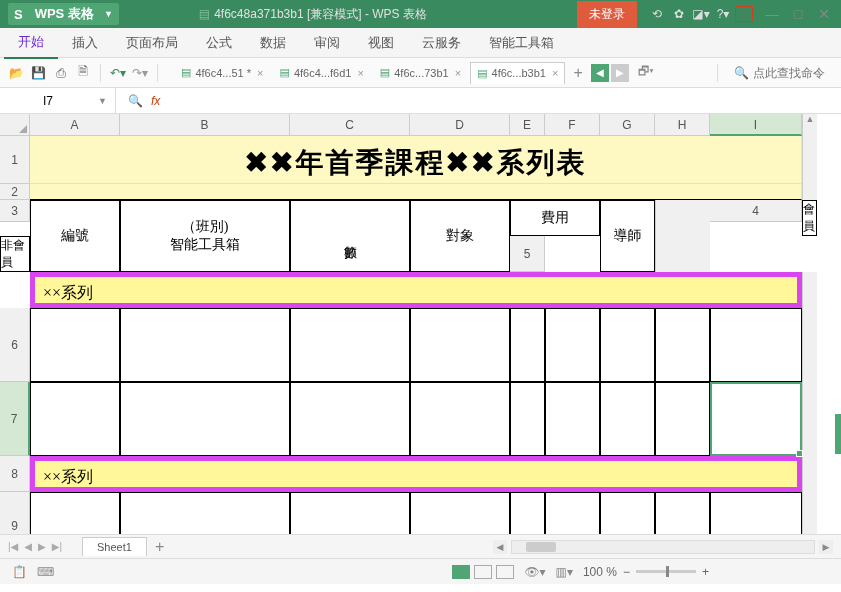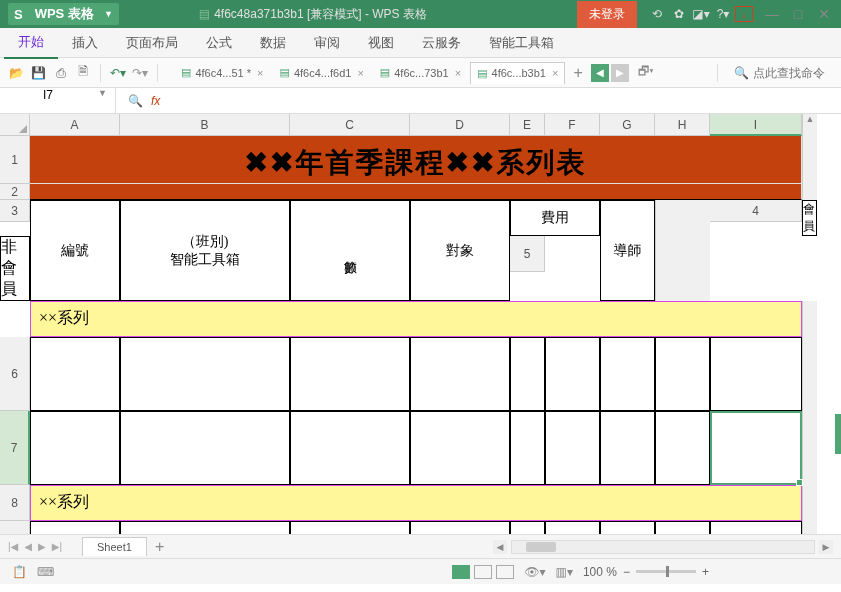--- a/index.html
+++ b/index.html
@@ -37,40 +37,40 @@
     .file-tab .close-x { color: #999; margin-left: 2px; }
     .add-tab { padding: 2px 6px; color: #888; font-size: 16px; cursor: pointer; }
     .nav-arrows { display: flex; gap: 2px; }
     .nav-arrow { width: 18px; height: 18px; background: #4fa574; color: #fff; display: flex; align-items: center; justify-content: center; font-size: 10px; }
     .nav-arrow.disabled { background: #ccc; }
     .search-area { display: flex; align-items: center; gap: 4px; margin-left: 8px; color: #999; }
     .search-input { border: none; outline: none; width: 80px; background: transparent; color: #6d28d9; font-size: 12px; }
     
     
     .formula-bar { height: 26px; background: #fff; border-bottom: 1px solid #ddd; display: flex; align-items: center; }
-    .name-box { width: 116px; height: 100%; border-right: 1px solid #ddd; display: flex; align-items: flex-start; padding: 0 8px; justify-content: space-between; }
+    .name-box { width: 116px; height: 100%; border-right: 1px solid #ddd; display: flex; align-items: center; padding: 0 8px; justify-content: space-between; }
     .name-box input { border: none; outline: none; width: 80px; text-align: center; font-size: 12px; }
     .name-box .dd { color: #888; font-size: 9px; }
     .fx-section { display: flex; align-items: center; gap: 8px; padding: 0 12px; }
     .fx-icon { color: #888; }
     .fx-label { font-style: italic; color: #c2410c; }
     
     
     .spreadsheet { position: relative; background: #fff; height: 420px; overflow: hidden; }
     .grid-container { display: grid; grid-template-columns: 30px 90px 170px 120px 100px 35px 55px 55px 55px 92px 15px; }
     .corner-cell { background: #f0f0f0; border-right: 1px solid #ccc; border-bottom: 1px solid #ccc; height: 22px; position: relative; }
     .corner-cell::after { content: ''; position: absolute; right: 2px; bottom: 2px; width: 0; height: 0; border-left: 8px solid transparent; border-bottom: 8px solid #aaa; }
     .col-header { background: #f0f0f0; border-right: 1px solid #ccc; border-bottom: 1px solid #ccc; text-align: center; height: 22px; line-height: 22px; color: #555; font-size: 12px; }
     .col-header.selected { background: #d4e8d4; border-bottom: 2px solid #4fa574; }
     .row-header { background: #f0f0f0; border-right: 1px solid #ccc; border-bottom: 1px solid #ccc; text-align: center; color: #555; display: flex; align-items: center; justify-content: center; }
     .row-header.selected { background: #d4e8d4; border-right: 2px solid #4fa574; }
-    .cell { border-right: 1px solid #e0e0e0; border-bottom: 1px solid #e0e0e0; background: #c2410c; position: relative; }
+    .cell { border-right: 1px solid #e0e0e0; border-bottom: 1px solid #e0e0e0; background: #fef9c3; position: relative; }
     .sheet-title { font-family: "SimSun", serif; font-size: 28px; font-weight: bold; text-align: center; padding: 8px 0; letter-spacing: 2px; }
     .header-cell { background: #fff; border: 1px solid #000; display: flex; align-items: center; justify-content: center; font-family: "SimSun", serif; font-size: 14px; }
-    .series-row { background: #fff799; border: 1px solid #d946ef; padding: 6px 8px; font-family: "SimSun", serif; font-size: 16px; }
+    .series-row { background: #fff799; border: 5px solid #d946ef; padding: 6px 8px; font-family: "SimSun", serif; font-size: 16px; }
     .data-cell { border: 1px solid #000; background: #fff; }
     .scroll-indicator { background: #f0f0f0; border-left: 1px solid #ccc; }
     
     .selected-cell { border: 2px solid #4fa574 !important; position: relative; }
     .selected-cell::after { content: ''; position: absolute; right: -3px; bottom: -3px; width: 5px; height: 5px; background: #4fa574; border: 1px solid #fff; }
     
     
     .sheet-tabs-bar { height: 24px; background: #f5f5f5; border-top: 1px solid #ddd; display: flex; align-items: center; padding: 0 8px; }
     .sheet-nav { display: flex; gap: 6px; color: #aaa; font-size: 10px; }
     .sheet-nav span { cursor: pointer; }
@@ -221,21 +221,21 @@
       <div>智能工具箱</div>
     </div>
     <div class="header-cell" style="grid-row: span 2; writing-mode: vertical-rl; font-size:13px">節數</div>
     <div class="header-cell" style="grid-row: span 2">對象</div>
     <div class="header-cell" style="grid-column: span 2">費用</div>
     <div class="header-cell" style="grid-row: span 2">導師</div>
     <div class="scroll-indicator" style="grid-row: span 2"></div>
 
     <div class="row-header" style="height:22px">4</div>
     <div class="header-cell" style="font-size:12px">會員</div>
-    <div class="header-cell" style="font-size:16px">非會員</div>
+    <div class="header-cell" style="font-size:12px">非會員</div>
 
     <div class="row-header" style="height:36px">5</div>
     <div class="series-row" style="grid-column: 2 / 11; height:36px">××系列</div>
     <div class="scroll-indicator" style="height:36px"></div>
 
     <div class="row-header" style="height:74px">6</div>
     <div class="data-cell" style="height:74px"></div>
     <div class="data-cell"></div>
     <div class="data-cell"></div>
     <div class="data-cell"></div>

